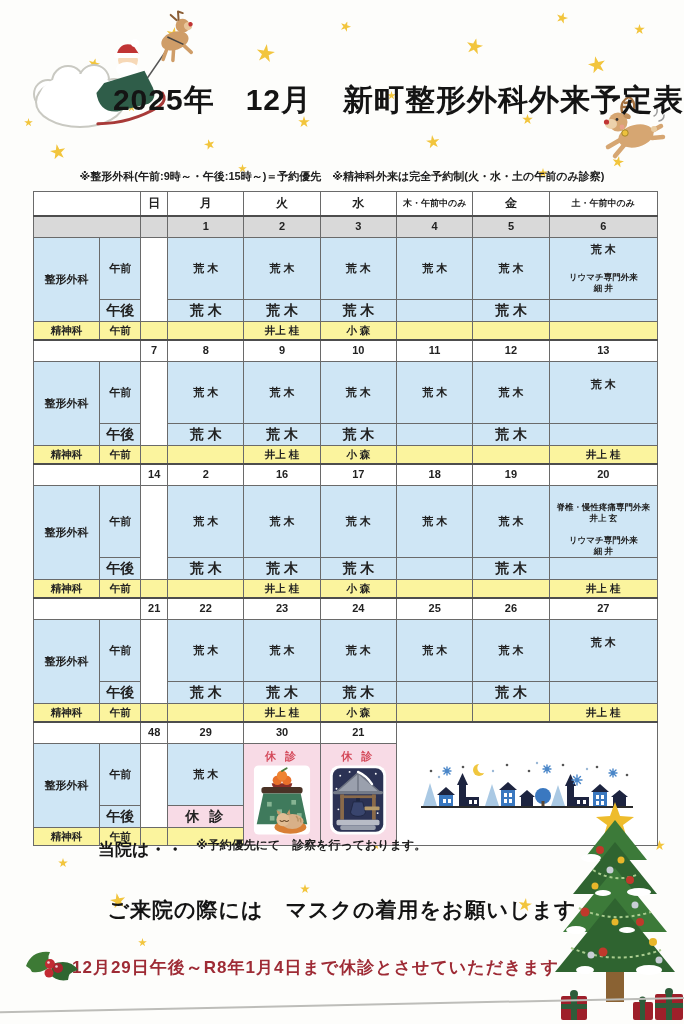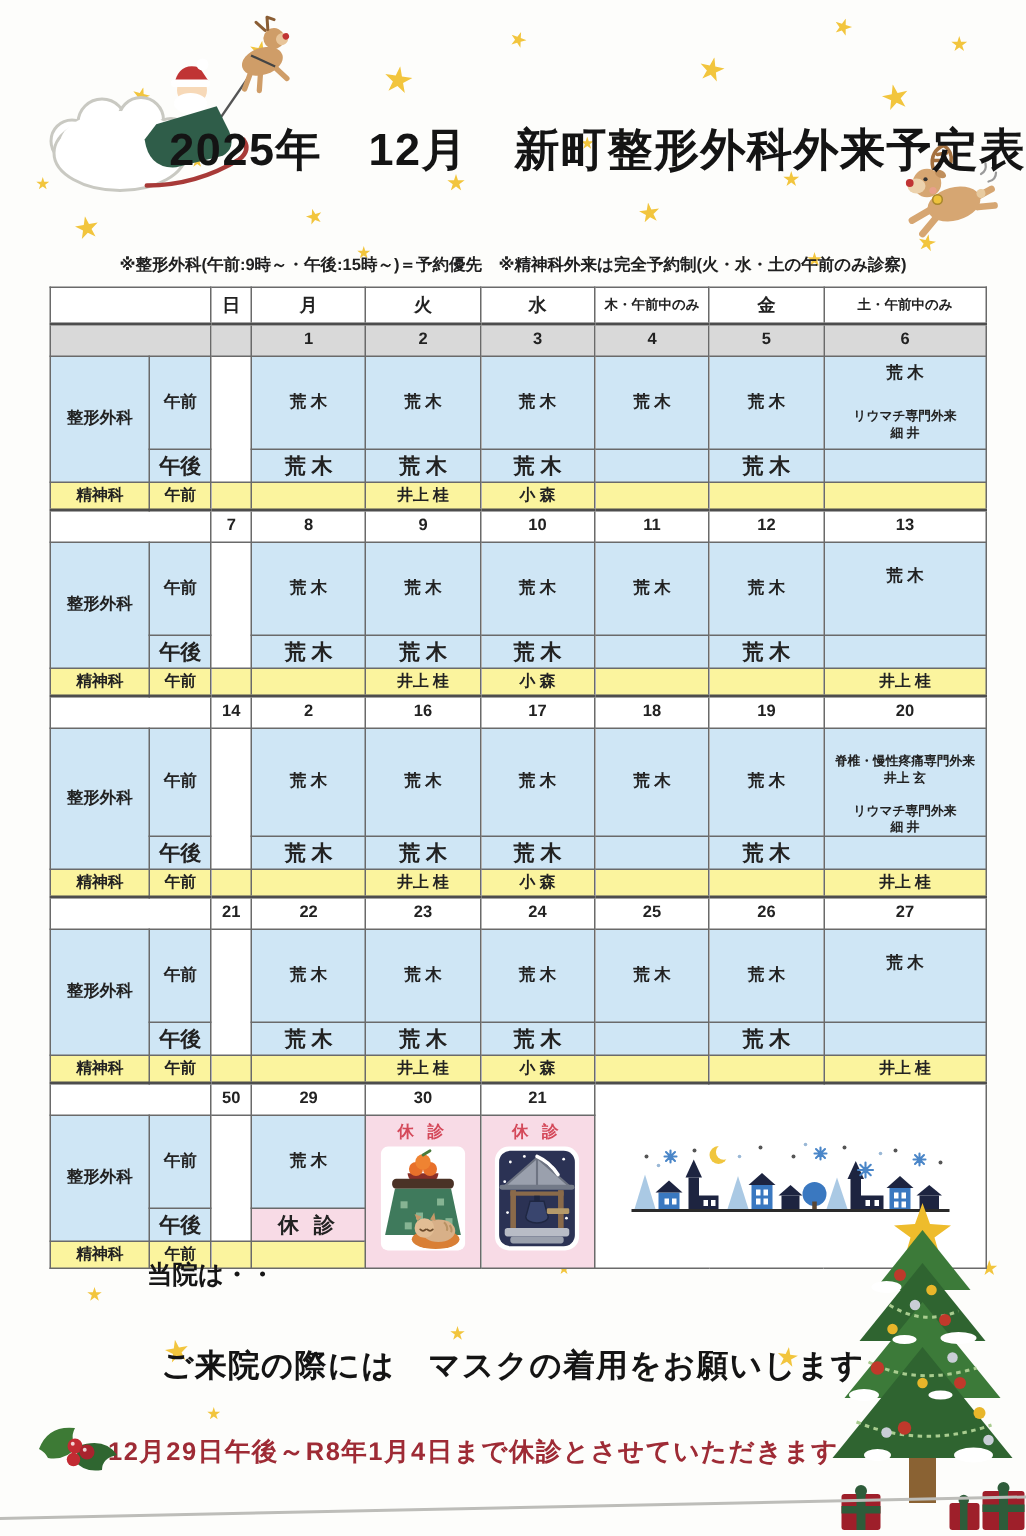--- a/index.html
+++ b/index.html
@@ -344,21 +344,21 @@
   <td class="yellow"></td>
   <td class="yellow">井上 桂</td>
   <td class="yellow">小 森</td>
   <td class="yellow"></td>
   <td class="yellow"></td>
   <td class="yellow">井上 桂</td>
 </tr>
 
 <tr class="rdate">
   <td colspan="2"></td>
-  <td class="sun-d">50</td>
+  <td class="sun-d">48</td>
   <td>29</td>
   <td>30</td>
   <td>21</td>
   <td class="villcell" colspan="3" rowspan="4">
     <svg width="220" height="60" viewBox="0 0 220 60" style="margin-top:14px">
       <rect x="4" y="47" width="212" height="2" fill="#2a2a2a"></rect>
       <path d="M6,47 L13,24 L20,47 Z" fill="#aac9e4"></path>
       <rect x="22" y="36" width="14" height="11" fill="#3a78c0"></rect>
             <path d="M20,36 L29,28 L38,36 Z" fill="#1d2440"></path>
       <rect x="26" y="40" width="3" height="4" fill="#fff"></rect>
@@ -488,20 +488,21 @@
   <td class="lab yellow">精神科</td>
   <td class="sub yellow">午前</td>
   <td class="yellow"></td>
   <td class="yellow"></td>
 </tr>
 </tbody>
   </table>
 
 <div class="lead">当院は・・</div>
 <div class="notes">
+  <div>※予約優先にて　診察を行っております。</div>
 </div>
 <div class="mask">ご来院の際には　マスクの着用をお願いします</div>
 <div class="holiday">12月29日午後～R8年1月4日まで休診とさせていただきます</div>
 
 <div class="decor" style="left:545px;top:800px">
 <svg width="140" height="228" viewBox="0 0 140 228">
   <polygon points="70,2 75,16 89,17 78,25 82,39 70,31 58,39 62,25 51,17 65,16" fill="#eebc2c"></polygon>
   <path d="M70,20 L38,60 L102,60 Z" fill="#3c7a39"></path>
   <path d="M70,42 L28,94 L112,94 Z" fill="#2f6430"></path>
   <path d="M70,68 L18,132 L122,132 Z" fill="#3c7a39"></path>

